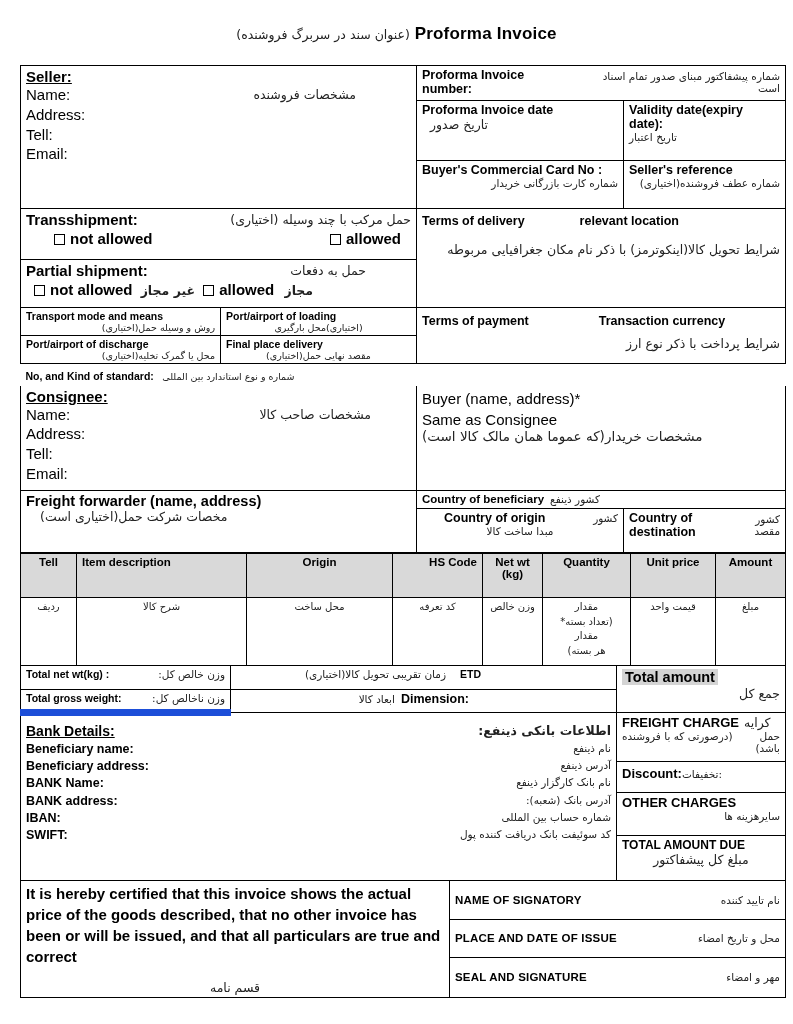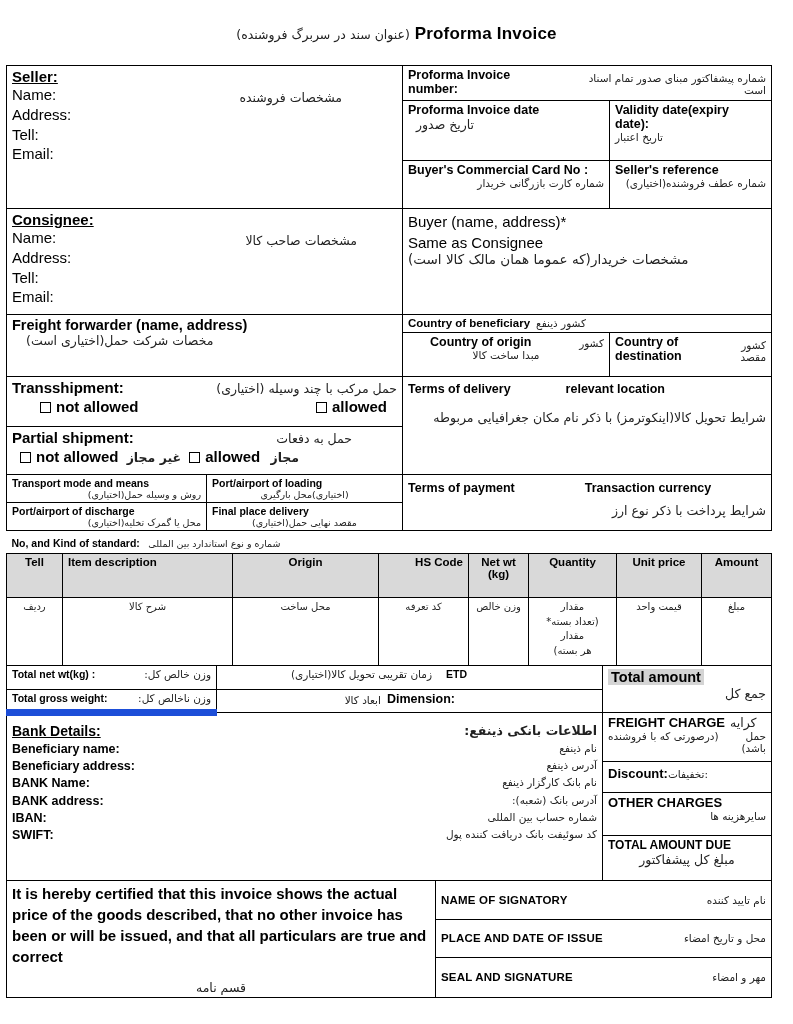--- a/index.html
+++ b/index.html
@@ -24,21 +24,21 @@
     letter-spacing: 0.2px;
   }
   .doc-title .fa {
     font-weight: normal;
     font-size: 12.5px;
     direction: rtl;
   }
   
   .frame {
     position: absolute;
-    left: 6px; top: 65px;
+    left: 20px; top: 65px;
     width: 765px;
   }
   table.grid {
     border-collapse: collapse;
     width: 100%;
     table-layout: fixed;
   }
   table.grid td {
     border: 1px solid #000;
     vertical-align: top;
@@ -52,21 +52,21 @@
     color: #222;
   }
   
   .big   { font-size: 15px; }
   .mid   { font-size: 12.5px; }
   .small { font-size: 10.5px; }
   .tiny  { font-size: 9.5px; }
 
   .ul { text-decoration: underline; }
 
-  .row-flex { display: flex; justify-content: space-between; align-items: flex-end; }
+  .row-flex { display: flex; justify-content: space-between; align-items: center; }
   .spacer { height: 4px; }
 
   
   .party-label { font-size: 15px; color: #000; line-height: 1.32; }
   .party-head  { font-weight: bold; text-decoration: underline; font-size: 15px; }
 
   
   .cbox {
     display: inline-block;
     width: 11px; height: 11px;
@@ -157,75 +157,20 @@
         <td>
           <div class="en mid">Seller's reference</div>
           <div class="fa small" style="text-align:right">شماره عطف فروشنده(اختیاری)</div>
         </td>
       </tr>
     </tbody>
       </table>
 
     <table class="grid">
       <colgroup>
-          <col style="width:396px">
-          <col style="width:207px">
-          <col style="width:162px">
-        </colgroup>
-      <tbody>
-          <tr>
-        <td rowspan="1" class="nb-top" style="height:105px">
-          <div class="party-head">Consignee:</div>
-          <div class="row-flex">
-            <span class="party-label">Name:</span>
-            <span class="fa mid" style="margin-right:40px">مشخصات صاحب کالا</span>
-          </div>
-          <div class="party-label">Address:</div>
-          <div class="party-label">Tell:</div>
-          <div class="party-label">Email:</div>
-        </td>
-        <td colspan="2" rowspan="1" class="nb-top">
-          <div class="big" style="padding-top:2px">Buyer (name, address)*</div>
-          <div class="spacer"></div>
-          <div class="big">Same as Consignee</div>
-          <div class="fa" style="font-size:13.5px; text-align:left">مشخصات خریدار(که عموما همان مالک کالا است)</div>
-        </td>
-      </tr>
-      <tr>
-        <td rowspan="2" style="height:62px">
-          <div class="en" style="font-size:14.5px">Freight forwarder (name, address)</div>
-          <div class="fa mid" style="text-align:left; margin-left:14px">مخصات شرکت حمل(اختیاری است)</div>
-        </td>
-        <td colspan="2" style="height:18px">
-          <div class="row-flex" style="justify-content:flex-start">
-            <span class="en" style="font-size:11.5px">Country of beneficiary</span>
-            <span class="fa small" style="margin-left:6px">کشور ذینفع</span>
-          </div>
-        </td>
-      </tr>
-      <tr>
-        <td style="height:44px">
-          <div class="row-flex">
-            <span class="en mid" style="margin-left:22px">Country of origin</span>
-            <span class="fa small">کشور</span>
-          </div>
-          <div class="fa small" style="text-align:center">مبدا ساخت کالا</div>
-        </td>
-        <td>
-          <div class="row-flex">
-            <span class="en mid">Country of destination</span>
-            <span class="fa small">کشور مقصد</span>
-          </div>
-        </td>
-      </tr>
-    </tbody>
-      </table>
-
-    <table class="grid">
-      <colgroup>
           <col style="width:200px">
           <col style="width:196px">
           <col style="width:369px">
         </colgroup>
       <tbody>
           <tr>
         <td colspan="2" class="nb-top" style="height:50px">
           <div class="row-flex">
             <span class="en" style="font-size:15px">Transshipment:</span>
             <span class="fa mid">حمل مرکب با چند وسیله (اختیاری)</span>
@@ -289,20 +234,75 @@
         </td>
         <td>
           <div class="en small">Final place delivery</div>
           <div class="fa tiny" style="text-align:center">مقصد نهایی حمل(اختیاری)</div>
         </td>
       </tr>
       <tr>
         <td colspan="3" style="height:20px; border-left:none; border-right:none; border-bottom:none">
           <span class="en small">No, and Kind of standard:</span>
           <span class="fa tiny" style="margin-left:4px">شماره و نوع استاندارد بین المللی</span>
+        </td>
+      </tr>
+    </tbody>
+      </table>
+
+    <table class="grid">
+      <colgroup>
+          <col style="width:396px">
+          <col style="width:207px">
+          <col style="width:162px">
+        </colgroup>
+      <tbody>
+          <tr>
+        <td rowspan="1" class="nb-top" style="height:105px">
+          <div class="party-head">Consignee:</div>
+          <div class="row-flex">
+            <span class="party-label">Name:</span>
+            <span class="fa mid" style="margin-right:40px">مشخصات صاحب کالا</span>
+          </div>
+          <div class="party-label">Address:</div>
+          <div class="party-label">Tell:</div>
+          <div class="party-label">Email:</div>
+        </td>
+        <td colspan="2" rowspan="1" class="nb-top">
+          <div class="big" style="padding-top:2px">Buyer (name, address)*</div>
+          <div class="spacer"></div>
+          <div class="big">Same as Consignee</div>
+          <div class="fa" style="font-size:13.5px; text-align:left">مشخصات خریدار(که عموما همان مالک کالا است)</div>
+        </td>
+      </tr>
+      <tr>
+        <td rowspan="2" style="height:62px">
+          <div class="en" style="font-size:14.5px">Freight forwarder (name, address)</div>
+          <div class="fa mid" style="text-align:left; margin-left:14px">مخصات شرکت حمل(اختیاری است)</div>
+        </td>
+        <td colspan="2" style="height:18px">
+          <div class="row-flex" style="justify-content:flex-start">
+            <span class="en" style="font-size:11.5px">Country of beneficiary</span>
+            <span class="fa small" style="margin-left:6px">کشور ذینفع</span>
+          </div>
+        </td>
+      </tr>
+      <tr>
+        <td style="height:44px">
+          <div class="row-flex">
+            <span class="en mid" style="margin-left:22px">Country of origin</span>
+            <span class="fa small">کشور</span>
+          </div>
+          <div class="fa small" style="text-align:center">مبدا ساخت کالا</div>
+        </td>
+        <td>
+          <div class="row-flex">
+            <span class="en mid">Country of destination</span>
+            <span class="fa small">کشور مقصد</span>
+          </div>
         </td>
       </tr>
     </tbody>
       </table>
 
     <table class="grid items">
       <colgroup>
         <col style="width:56px">
           <col style="width:170px">
           <col style="width:146px">

